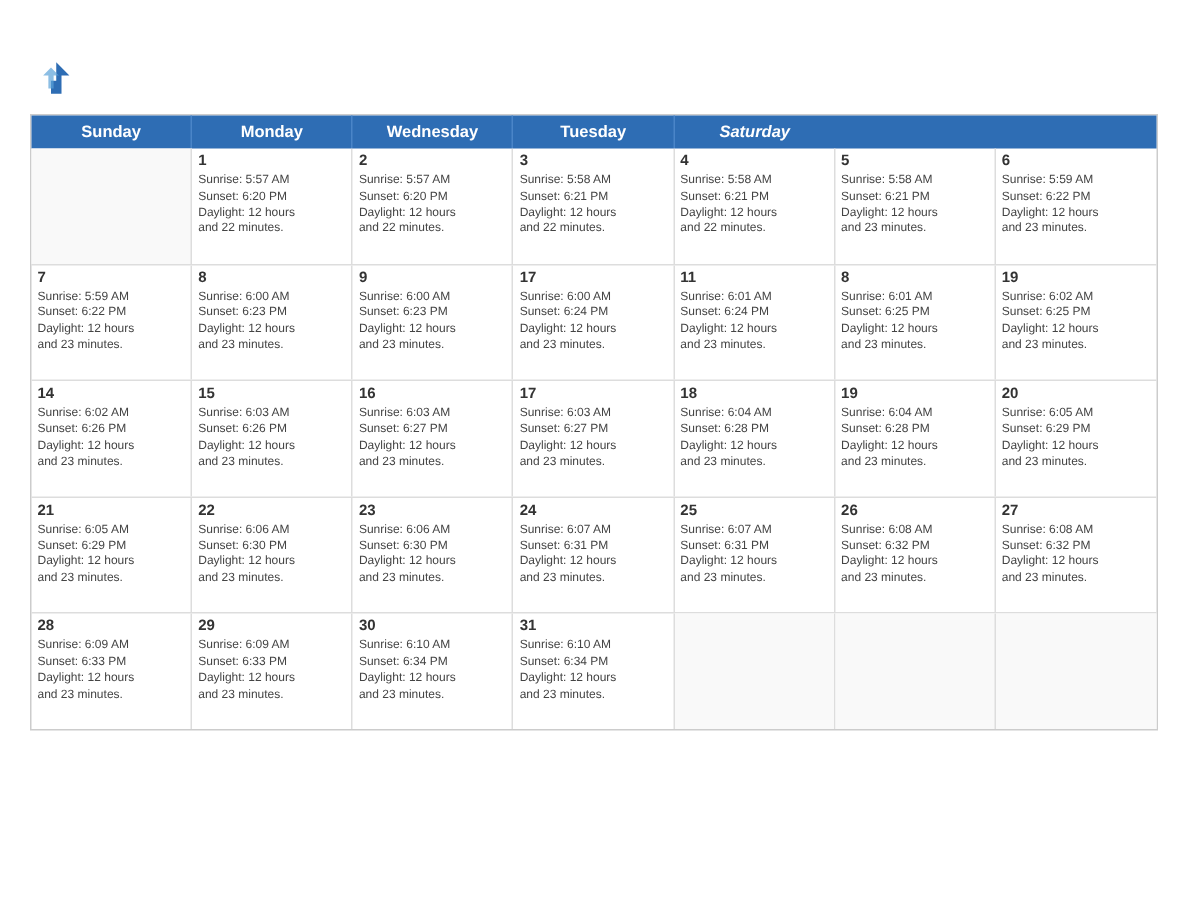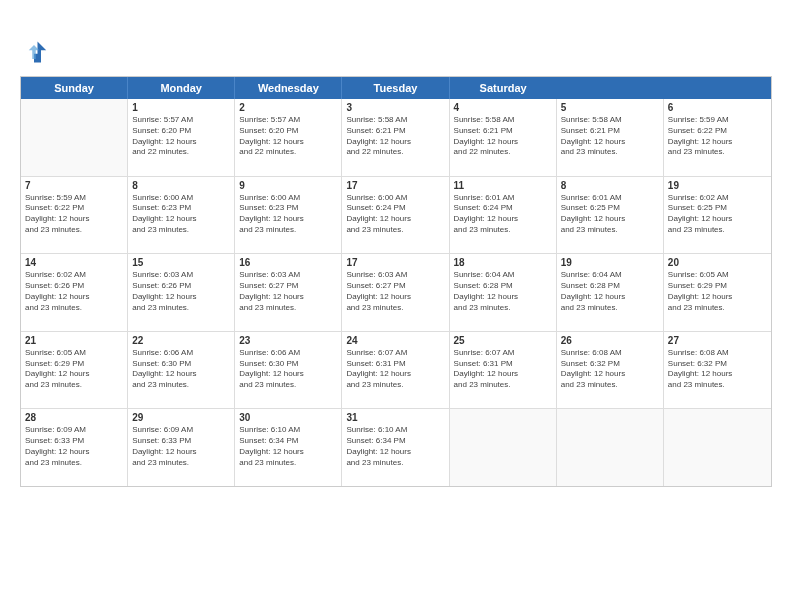--- a/index.html
+++ b/index.html
@@ -67,21 +67,21 @@
       background: #2e6db4;
     }
     .cal-header-cell {
       color: #fff;
       font-size: 11px;
       font-weight: bold;
       text-align: center;
       padding: 5px 2px;
       border-right: 1px solid #4a85c8;
     }
-    .cal-header-cell:last-child { border-right: none; }
+    .cal-header-cell:last-child { border-right: none; font-style: italic; }
     .cal-body {
       flex: 1;
       display: flex;
       flex-direction: column;
     }
     .cal-row {
       display: grid;
       grid-template-columns: repeat(7, 1fr);
       flex: 1;
       border-bottom: 1px solid #ddd;

